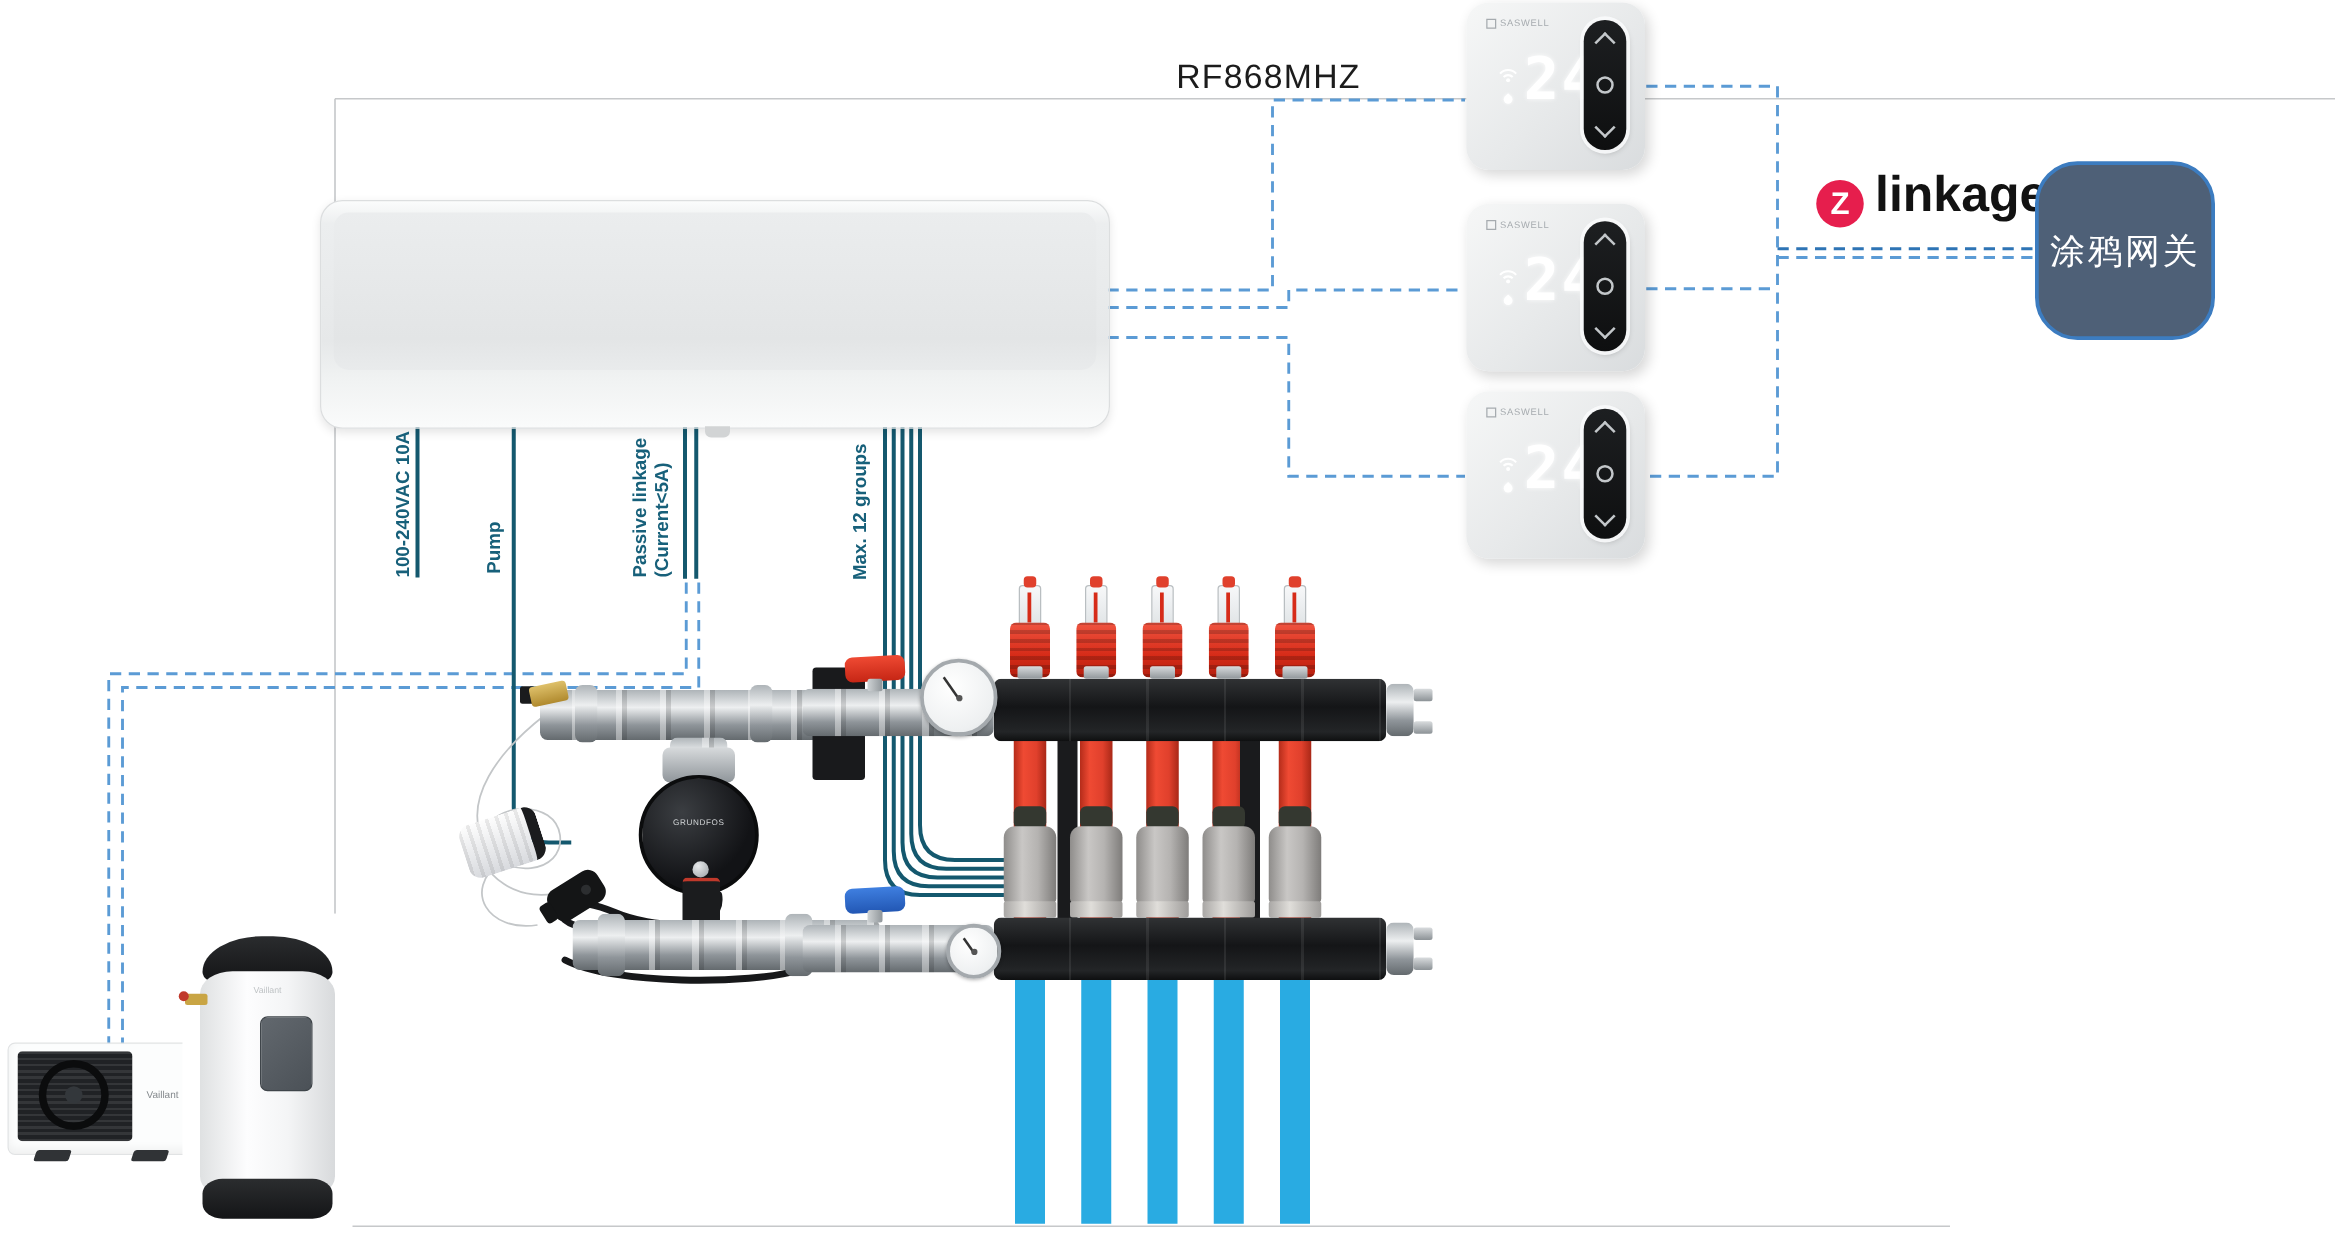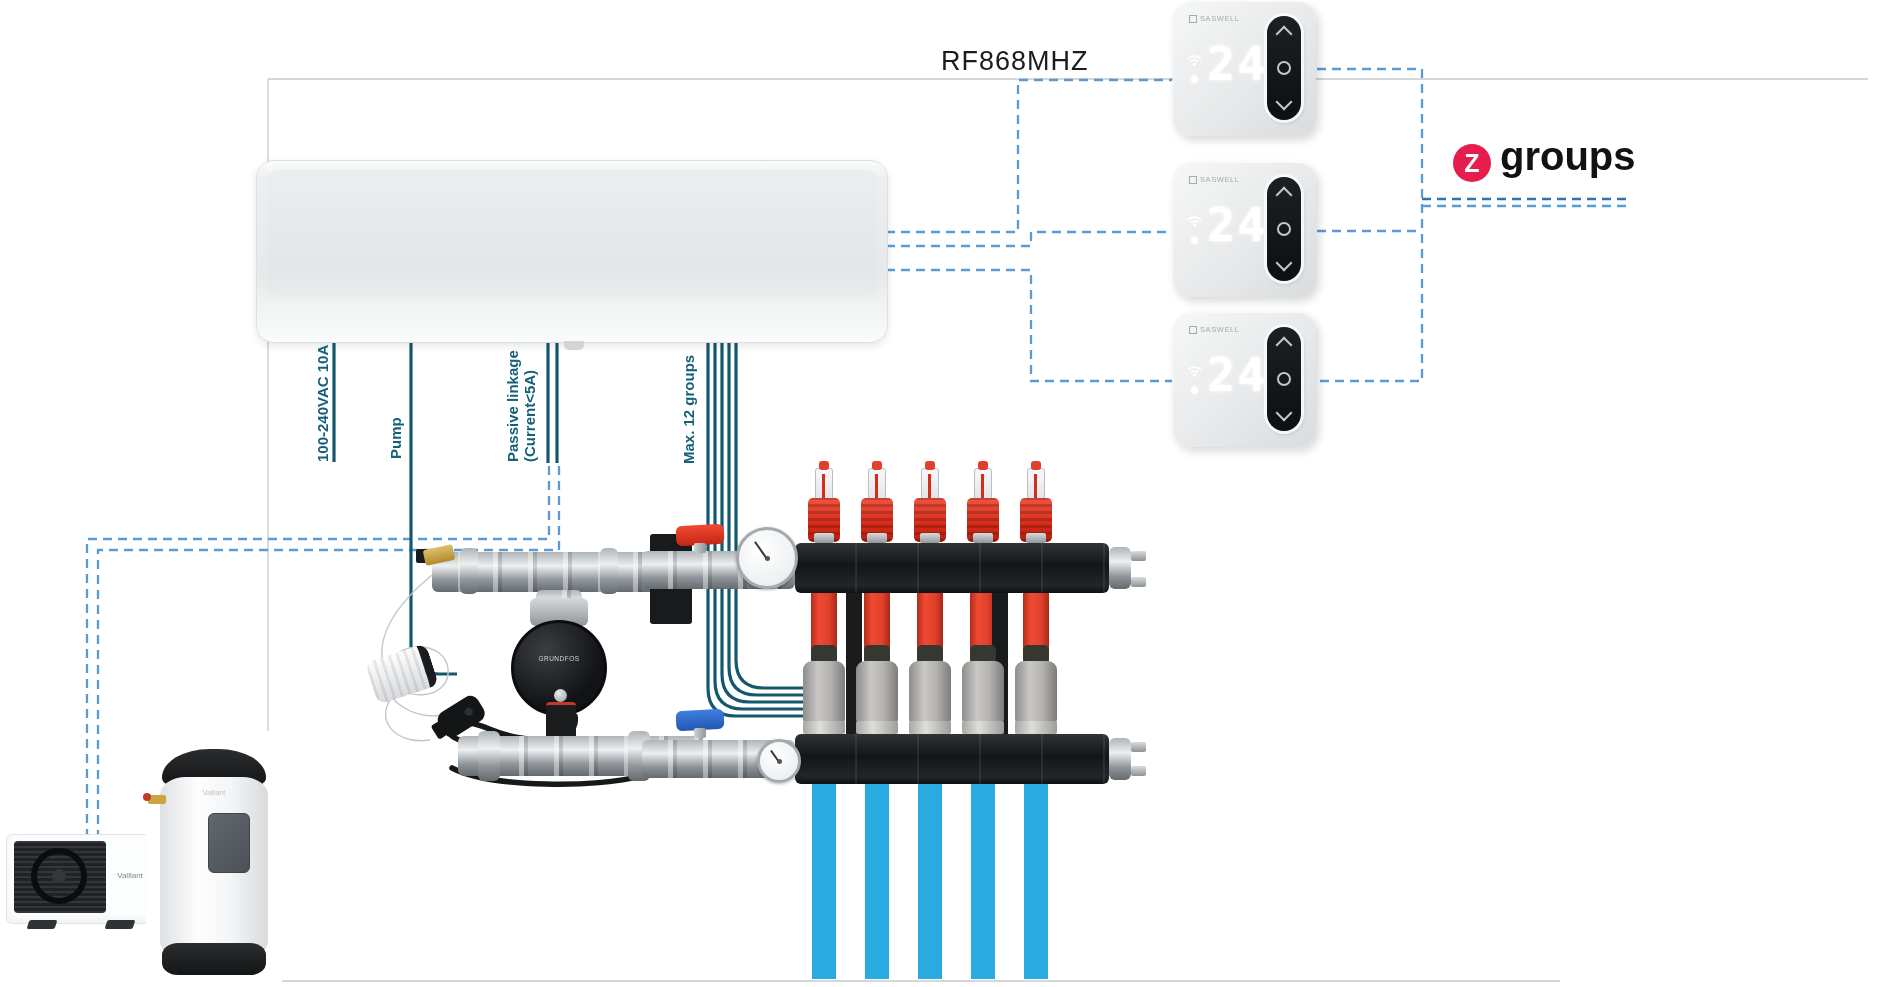--- a/index.html
+++ b/index.html
@@ -22,21 +22,21 @@
     background:linear-gradient(180deg,#ebedee,#e3e5e6 80%,#e9ebec);}
   .ctrl-tab{left:307px;top:180px;width:20px;height:9px;background:#d2d4d5;border-radius:0 0 5px 5px;}
 
   
   .tstat{width:143px;height:134px;border-radius:18px;
     background:linear-gradient(135deg,#f6f7f7 0%,#e7e9ea 55%,#d9dcde 100%);
     box-shadow:3px 4px 10px rgba(0,0,0,.16);}
   .tstat-brand{position:absolute;left:16px;top:12px;font-size:7.5px;letter-spacing:.6px;
     color:#a6abaf;display:flex;align-items:center;gap:3px;text-align:right;}
   .tstat-brand .sq{width:6px;height:6px;border:1.5px solid #a6abaf;display:inline-block;}
-  .tstat-screen{position:absolute;left:14px;top:36px;display:flex;color:#fff;}
+  .tstat-screen{position:absolute;left:26px;top:36px;display:flex;color:#fff;}
   .icon-col{display:flex;flex-direction:column;align-items:center;gap:10px;margin-top:16px;margin-right:5px;}
   .drop{width:7px;height:7px;background:#fff;border-radius:0 50% 50% 50%;transform:rotate(45deg);
     box-shadow:0 0 3px rgba(255,255,255,.8);}
   .seg{font-family:"DejaVu Sans Mono", monospace;font-weight:bold;font-size:47px;line-height:52px;
     letter-spacing:2px;text-shadow:0 0 4px rgba(255,255,255,.9);}
   .deg-dot{width:6px;height:6px;border-radius:50%;background:#fff;margin:8px 1px 0 1px;
     box-shadow:0 0 3px rgba(255,255,255,.8);}
   .frac{font-family:"DejaVu Sans Mono", monospace;font-weight:bold;font-size:20px;margin-top:28px;
     text-shadow:0 0 3px rgba(255,255,255,.9);}
   .pill{position:absolute;left:94px;top:14px;width:34px;height:104px;border-radius:17px;
@@ -273,21 +273,24 @@
       <span class="frac">5</span>
     </div>
     <div class="pill">
       <span class="chev up"></span>
       <span class="okbtn"></span>
       <span class="chev down"></span>
     </div>
   </div>
 
   <div class="abs zb-circle">Z</div>
-  <div class="abs zb-word">groups</div>
+  <div class="abs zb-word">linkage</div>
+  <div class="abs gateway">
+    <span>涂鸦网关</span>
+  </div>
 
   <div class="abs chrome" style="left:432px;top:552px;width:226px;height:40px;"></div>
   <div class="abs" style="left:416px;top:549px;width:12px;height:14px;background:#1a1b1d;border-radius:2px;"></div>
   <div class="abs" style="left:424px;top:547px;width:30px;height:16px;border-radius:3px;transform:rotate(-12deg);background:linear-gradient(180deg,#dec06a,#b08a2e);"></div>
   <div class="abs chrome" style="left:460px;top:548px;width:18px;height:46px;"></div>
   <div class="abs chrome" style="left:600px;top:548px;width:18px;height:46px;"></div>
   <div class="abs" style="left:650px;top:534px;width:42px;height:90px;background:#191a1c;border-radius:3px;"></div>
   <div class="abs chrome" style="left:536px;top:590px;width:46px;height:34px;"></div>
   <div class="abs pump-flange"></div>
   <div class="abs pump">

